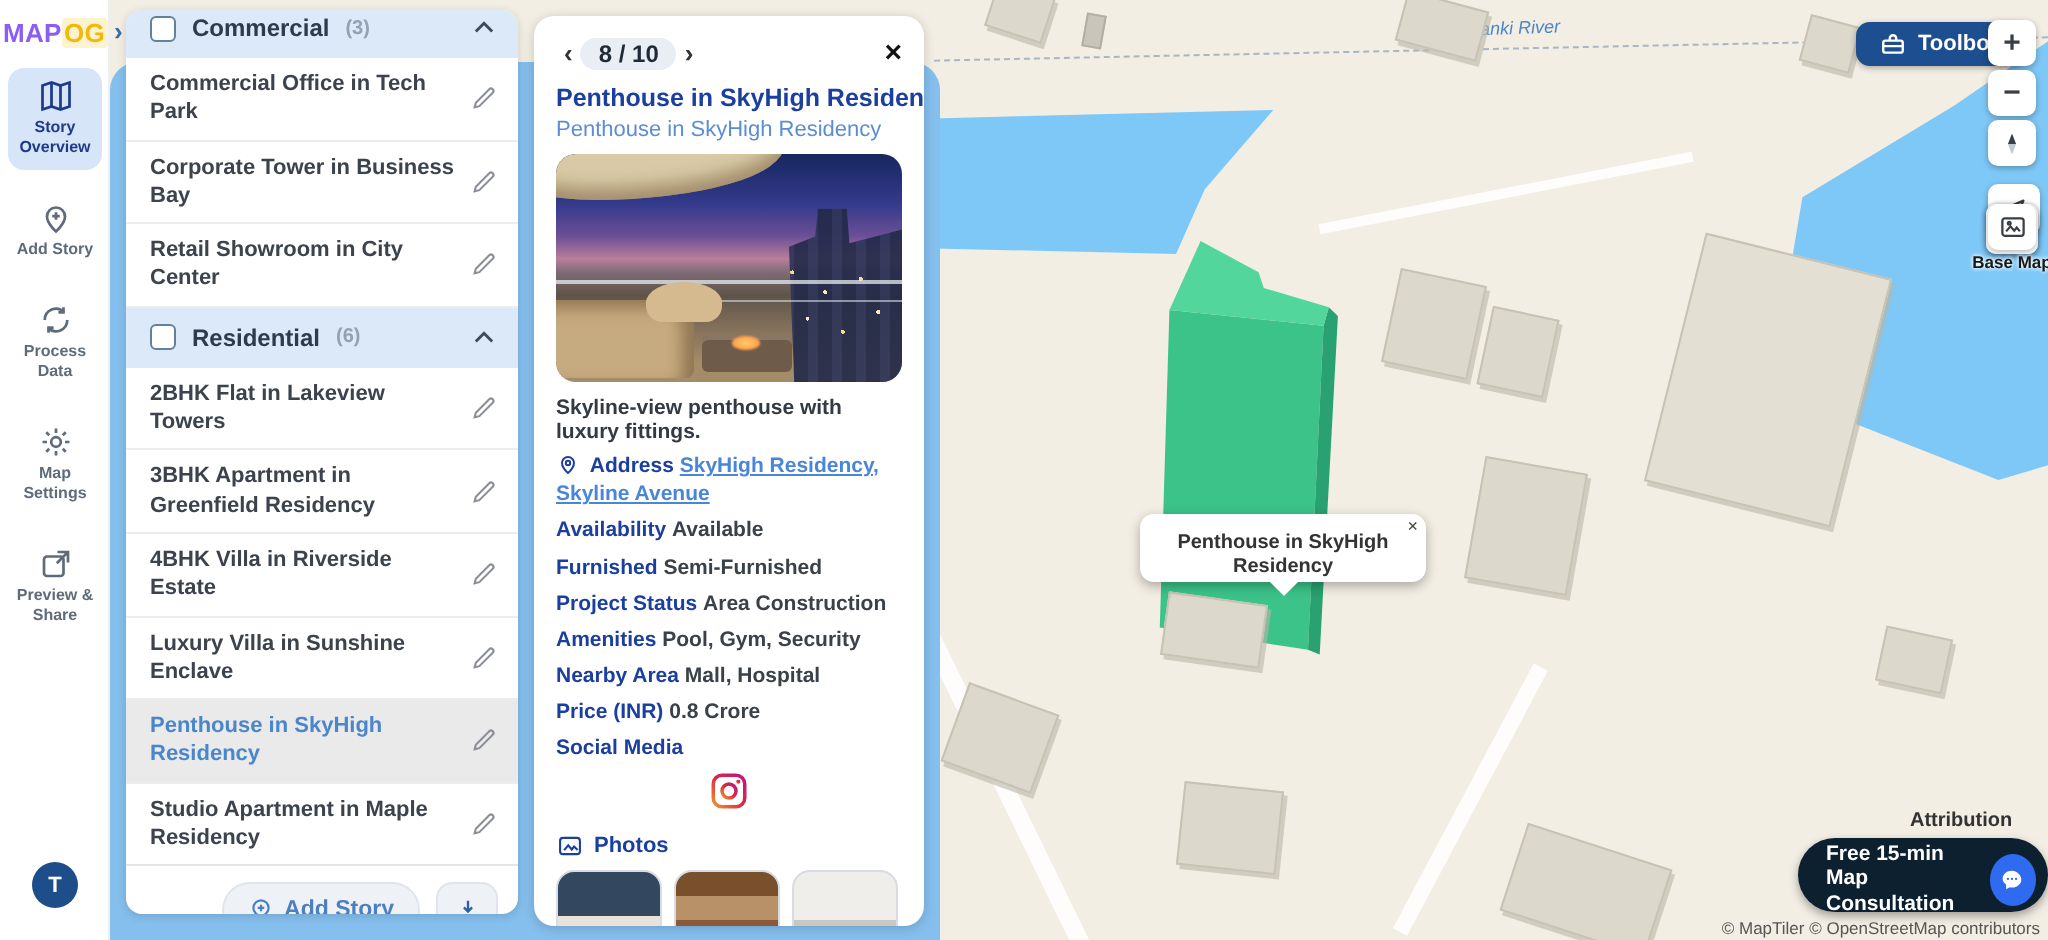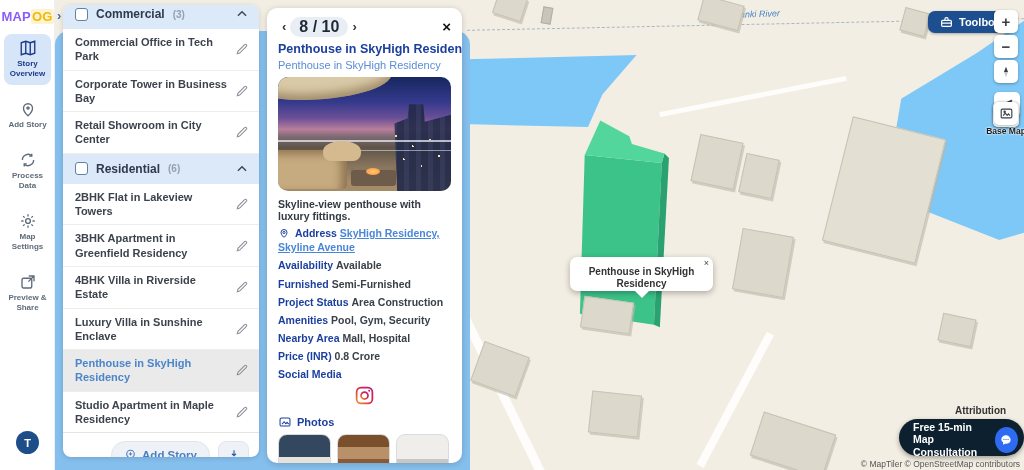--- a/index.html
+++ b/index.html
@@ -39,21 +39,21 @@
   .lrow.selected { background:#eaeaea; }
   .lrow.selected .ltxt { color:#4a86c9; }
   #list-footer { margin-top:auto; border-top:1px solid #e4e4e4; height:44px; display:flex; align-items:center; justify-content:flex-end; gap:8px; padding:0 10px; flex:none; }
   #add-story-btn { height:28px; border-radius:14px; background:#eef1f6; border:1px solid #e0e5ec; color:#4a7fc1; font-size:11.5px; font-weight:700; display:flex; align-items:center; gap:5px; padding:0 12px; cursor:pointer; }
   #download-btn { width:31px; height:28px; border-radius:8px; background:#eef1f6; border:1px solid #e0e5ec; display:flex; align-items:center; justify-content:center; cursor:pointer; }
 
   
   #detail-card { left:267px; top:8px; width:195px; height:455px; background:#fff; border-radius:10px; box-shadow:0 1px 6px rgba(0,0,0,.18); z-index:20; padding:10px 11px; overflow:hidden; }
   #pager-row { display:flex; align-items:center; height:17px; }
   .pg-arrow { font-size:13px; color:#333; font-weight:700; cursor:pointer; padding:0 4px; line-height:1; }
-  #pager-pill { background:#e9eef5; border-radius:10px; padding:1px 9px; font-size:16px; font-weight:800; color:#1f2937; }
+  #pager-pill { background:#e9eef5; border-radius:10px; padding:1px 9px; font-size:12px; font-weight:800; color:#1f2937; }
   #detail-close { margin-left:auto; font-size:15px; color:#111; font-weight:600; cursor:pointer; line-height:1; }
   #detail-title { margin-top:7px; font-size:12.5px; font-weight:800; color:#1b3f9e; white-space:nowrap; }
   #detail-subtitle { margin-top:3px; font-size:11px; font-weight:500; color:#5b8cd6; white-space:nowrap; }
   #hero { margin-top:6px; width:173px; height:114px; border-radius:10px; position:relative; overflow:hidden; background:linear-gradient(180deg,#17275f 0%,#343a8c 22%,#6b4f96 36%,#b97e9b 46%,#7e6b75 52%,#5f5348 62%,#83705a 76%,#a58c69 92%); }
   .hero-ceiling { position:absolute; left:-12%; top:-14%; width:78%; height:34%; background:#d9c9a6; border-radius:0 0 70% 30%; box-shadow:inset 0 -6px 8px rgba(120,95,60,.55); }
   .hero-city { position:absolute; right:0; top:24%; width:38%; height:76%; background:
       repeating-linear-gradient(90deg,#232a49 0 7px,#2d3557 7px 12px); opacity:.92; clip-path:polygon(18% 100%,14% 22%,34% 16%,36% 0,58% 0,60% 20%,100% 12%,100% 100%); }
   .hero-lights { position:absolute; right:2%; top:40%; width:34%; height:58%; background:
       radial-gradient(circle 1px at 12% 20%, #ffd98a 99%, transparent),
       radial-gradient(circle 1px at 40% 35%, #ffe9b0 99%, transparent),

